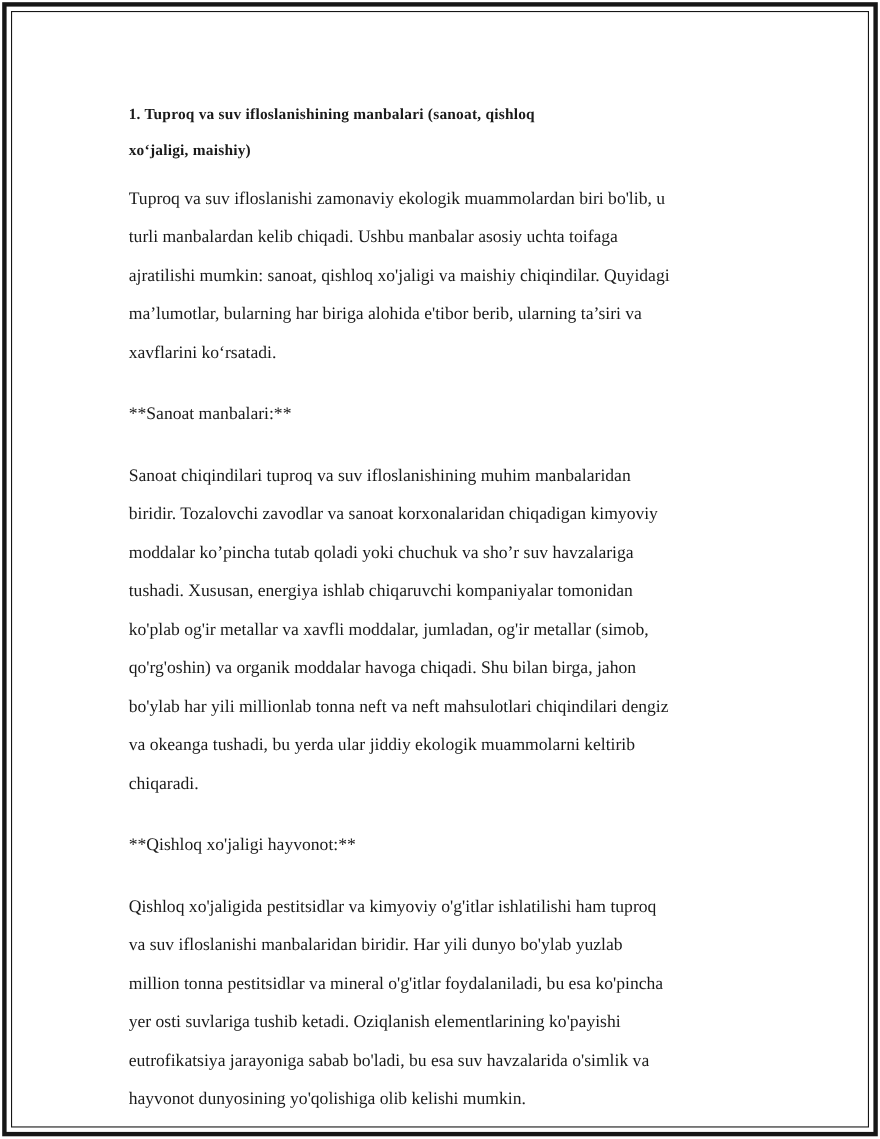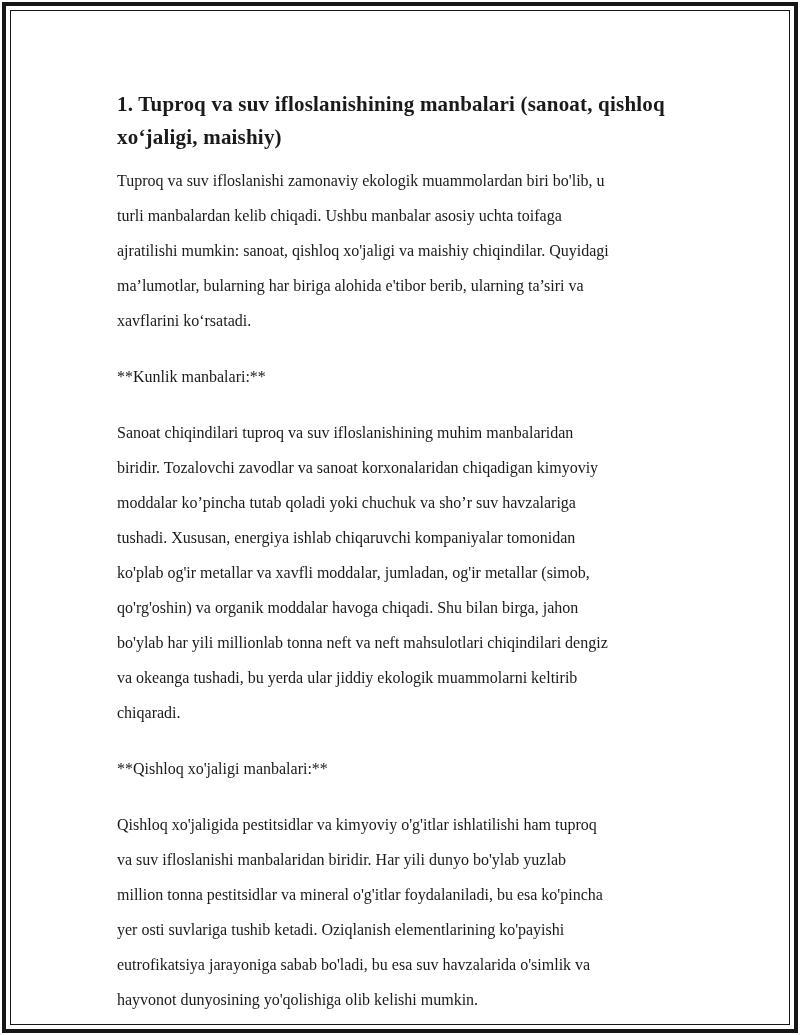--- a/index.html
+++ b/index.html
@@ -27,21 +27,21 @@
     border: 1px solid #161616;
     pointer-events: none;
   }
   .content {
     position: absolute;
     top: 88px;
     left: 117px;
     width: 566px;
   }
   .doc-title {
-    font-size: 21px;
+    font-size: 14px;
     font-weight: bold;
     line-height: 33px;
     letter-spacing: 0.2px;
     margin: 0 0 9px 0;
     white-space: pre-line;
   }
   .block {
     font-size: 16px;
     font-weight: normal;
     line-height: 35px;
@@ -57,31 +57,31 @@
   <div class="page-outer-frame"></div>
   <div class="page-inner-frame"></div>
   <div class="content">
     <h1 class="doc-title">1. Tuproq va suv ifloslanishining manbalari (sanoat, qishloq
 xo‘jaligi, maishiy)</h1>
     <p class="block">Tuproq va suv ifloslanishi zamonaviy ekologik muammolardan biri bo'lib, u
 turli manbalardan kelib chiqadi. Ushbu manbalar asosiy uchta toifaga
 ajratilishi mumkin: sanoat, qishloq xo'jaligi va maishiy chiqindilar. Quyidagi
 ma’lumotlar, bularning har biriga alohida e'tibor berib, ularning ta’siri va
 xavflarini ko‘rsatadi.</p>
-    <p class="block">**Kunlik manbalari:**</p>
+    <p class="block">**Sanoat manbalari:**</p>
     <p class="block">Sanoat chiqindilari tuproq va suv ifloslanishining muhim manbalaridan
 biridir. Tozalovchi zavodlar va sanoat korxonalaridan chiqadigan kimyoviy
 moddalar ko’pincha tutab qoladi yoki chuchuk va sho’r suv havzalariga
 tushadi. Xususan, energiya ishlab chiqaruvchi kompaniyalar tomonidan
 ko'plab og'ir metallar va xavfli moddalar, jumladan, og'ir metallar (simob,
 qo'rg'oshin) va organik moddalar havoga chiqadi. Shu bilan birga, jahon
 bo'ylab har yili millionlab tonna neft va neft mahsulotlari chiqindilari dengiz
 va okeanga tushadi, bu yerda ular jiddiy ekologik muammolarni keltirib
 chiqaradi.</p>
-    <p class="block">**Qishloq xo'jaligi manbalari:**</p>
+    <p class="block">**Qishloq xo'jaligi hayvonot:**</p>
     <p class="block">Qishloq xo'jaligida pestitsidlar va kimyoviy o'g'itlar ishlatilishi ham tuproq
 va suv ifloslanishi manbalaridan biridir. Har yili dunyo bo'ylab yuzlab
 million tonna pestitsidlar va mineral o'g'itlar foydalaniladi, bu esa ko'pincha
 yer osti suvlariga tushib ketadi. Oziqlanish elementlarining ko'payishi
 eutrofikatsiya jarayoniga sabab bo'ladi, bu esa suv havzalarida o'simlik va
 hayvonot dunyosining yo'qolishiga olib kelishi mumkin.</p>
   </div>
 </div>
 
 </body></html>

